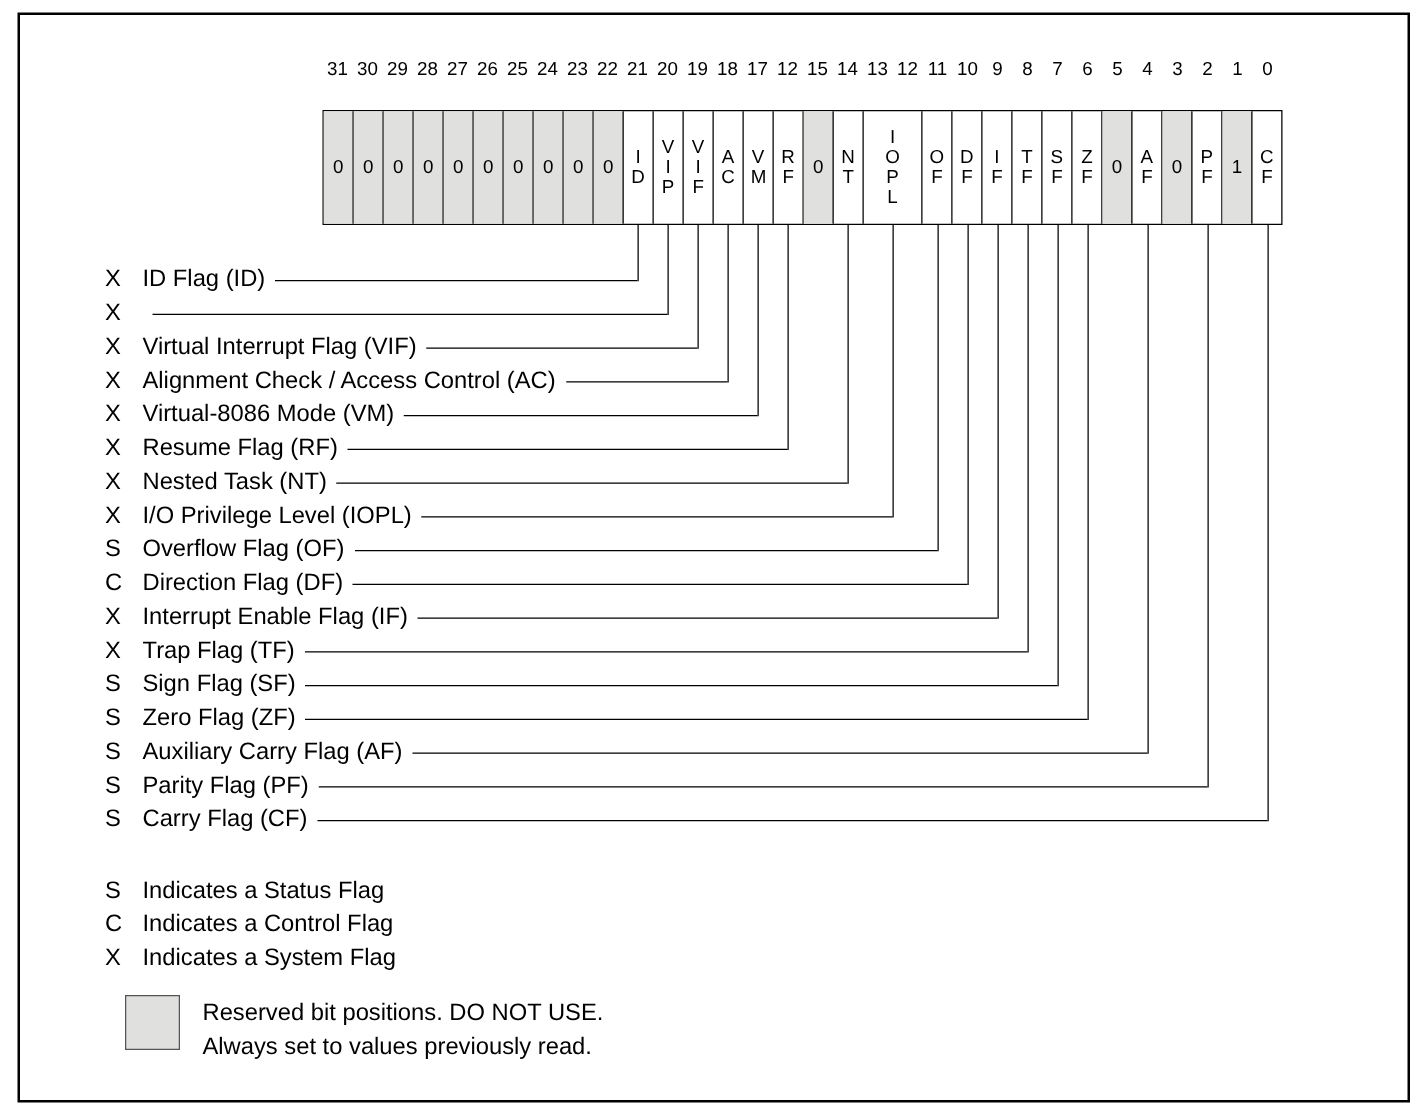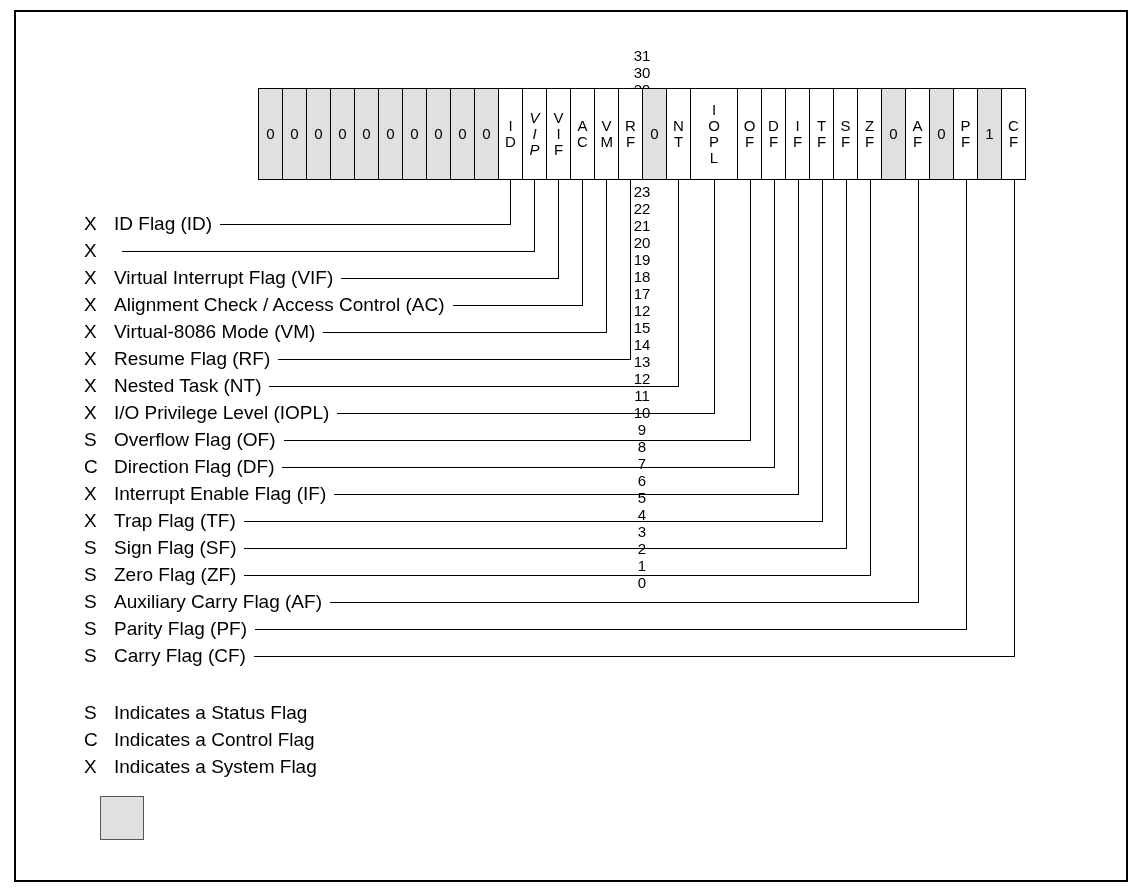--- a/index.html
+++ b/index.html
@@ -1,21 +1,21 @@
 <!DOCTYPE html>
 <html><head>
 <meta charset="utf-8">
 <style>
   * { margin:0; padding:0; box-sizing:border-box; }
   html,body { background:#fff; }
   body { font-family:"Liberation Sans", sans-serif; color:#000; }
   .canvas { position:relative; width:1142px; height:892px; background:#fff; overflow:hidden; }
   .frame { position:absolute; left:14px; top:10px; width:1114px; height:872px; border:2px solid #000; }
 
-  .bit-numbers { position:absolute; left:258px; top:47px; width:768px; display:flex;flex-direction:column; }
+  .bit-numbers { position:absolute; left:258px; top:47px; width:768px; display:flex; }
   .bitnum { flex:1; text-align:center; font-size:15px; }
 
   .register { position:absolute; left:258px; top:88px; width:768px; height:92px;
               display:flex; border:1.5px solid #000; background:#fff; }
   .cell { display:flex; align-items:center; justify-content:center; border-right:1px solid #000; }
   .cell:last-child { border-right:none; }
   .cell.reserved { background:#e0e0de; }
   .celltxt { display:block; width:12px; text-align:center; font-size:15px; line-height:16px;
              word-break:break-all; }
 
@@ -100,21 +100,21 @@
       </div>
       <div class="cell reserved" style="flex: 1 1 0%;">
         <span class="celltxt">0</span>
       </div>
       <div class="cell reserved" style="flex: 1 1 0%;">
         <span class="celltxt">0</span>
       </div>
       <div class="cell" style="flex: 1 1 0%;">
         <span class="celltxt">ID</span>
       </div>
-      <div class="cell" style="flex: 1 1 0%; font-style: italic;">
+      <div class="cell" style="flex: 1 1 0%;">
         <span class="celltxt">VIP</span>
       </div>
       <div class="cell" style="flex: 1 1 0%;">
         <span class="celltxt">VIF</span>
       </div>
       <div class="cell" style="flex: 1 1 0%;">
         <span class="celltxt">AC</span>
       </div>
       <div class="cell" style="flex: 1 1 0%; justify-content: center;">
         <span class="celltxt">VM</span>
@@ -283,14 +283,18 @@
         <span class="ltext">Indicates a Control Flag</span>
       </div>
       <div class="legend-row">
         <span class="sym">X</span>
         <span class="ltext">Indicates a System Flag</span>
       </div>
     </div>
 
   <div class="note">
     <div class="note-box"></div>
+    <div class="note-text">
+      <div>Reserved bit positions. DO NOT USE.</div>
+      <div>Always set to values previously read.</div>
+    </div>
   </div>
 </div>
 
 </body></html>

